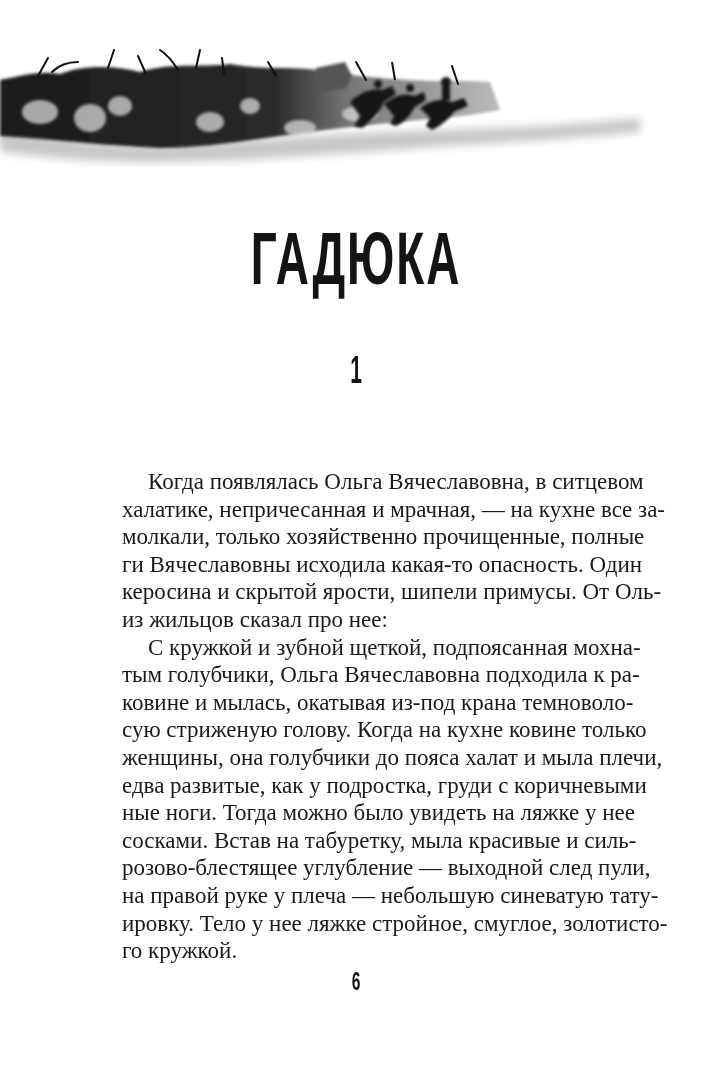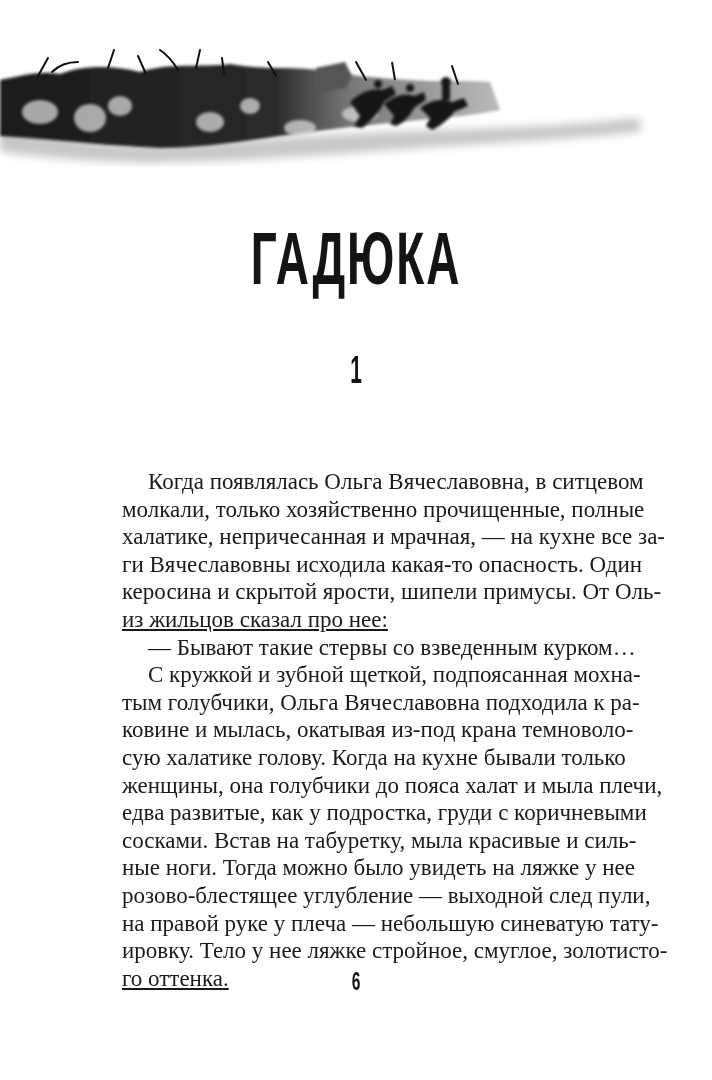--- a/index.html
+++ b/index.html
@@ -6,21 +6,21 @@
   body { width: 712px; height: 1080px; position: relative; overflow: hidden; font-family: "Liberation Serif", serif; color: #1a1a1a; }
   .banner { position: absolute; left: 0; top: 40px; width: 712px; height: 140px; }
   .title { position: absolute; left: 0; top: 214px; width: 712px; text-align: center;
     font-family: "Liberation Sans", sans-serif; font-weight: bold; font-size: 74px;
     letter-spacing: 3px; color: #141414; transform: scaleX(0.62); transform-origin: 356px 0; line-height: 90px; }
   .chapter { position: absolute; left: 0; top: 348px; width: 712px; text-align: center;
     font-family: "Liberation Sans", sans-serif; font-weight: bold; font-size: 38px; color: #141414;
     transform: scaleX(0.55); transform-origin: 356px 0; line-height: 44px; }
   .body-text { position: absolute; left: 122px; top: 424px; width: 468px; font-size: 23px; line-height: 27.6px; margin-top: 44px; }
   .line { display: block; text-align: justify; text-align-last: justify; white-space: nowrap; height: 27.6px; overflow: visible; }
-  .line.last { text-align-last: left; text-decoration: underline; }
+  .line.last { text-align-last: left; }
   .line.indent { padding-left: 26px; }
   .page-number { position: absolute; left: 0; top: 964px; width: 712px; text-align: center;
     font-family: "Liberation Sans", sans-serif; font-weight: bold; font-size: 26px; color: #141414;
     transform: scaleX(0.6); transform-origin: 356px 0; line-height: 34px; }
 </style>
 </head>
 <body>
 
 <div class="banner">
   <svg width="712" height="140" viewBox="0 0 712 140">
@@ -80,33 +80,32 @@
     <path d="M395,40 L392,22" stroke="#111" stroke-width="2"></path>
   </svg>
 </div>
 
 <div class="title">ГАДЮКА</div>
 
 <div class="chapter">1</div>
 
 <div class="body-text" id="body-text">
     <span class="line indent">Когда появлялась Ольга Вячеславовна, в ситцевом</span>
+    <span class="line">халатике, непричесанная и мрачная, — на кухне все за-</span>
     <span class="line">молкали, только хозяйственно прочищенные, полные</span>
-    <span class="line">халатике, непричесанная и мрачная, — на кухне все за-</span>
     <span class="line">ги Вячеславовны исходила какая-то опасность. Один</span>
     <span class="line">керосина и скрытой ярости, шипели примусы. От Оль-</span>
     <span class="line last">из жильцов сказал про нее:</span>
-    <span class="line indent">— Бывают такие стервы со взведенным курком…</span>
     <span class="line indent">С кружкой и зубной щеткой, подпоясанная мохна-</span>
     <span class="line">тым голубчики, Ольга Вячеславовна подходила к ра-</span>
     <span class="line">ковине и мылась, окатывая из-под крана темноволо-</span>
-    <span class="line">сую халатике голову. Когда на кухне бывали только</span>
+    <span class="line">сую стриженую голову. Когда на кухне ковине только</span>
     <span class="line">женщины, она голубчики до пояса халат и мыла плечи,</span>
     <span class="line">едва развитые, как у подростка, груди с коричневыми</span>
+    <span class="line">ные ноги. Тогда можно было увидеть на ляжке у нее</span>
     <span class="line">сосками. Встав на табуретку, мыла красивые и силь-</span>
-    <span class="line">ные ноги. Тогда можно было увидеть на ляжке у нее</span>
     <span class="line">розово-блестящее углубление — выходной след пули,</span>
     <span class="line">на правой руке у плеча — небольшую синеватую тату-</span>
     <span class="line">ировку. Тело у нее ляжке стройное, смуглое, золотисто-</span>
-    <span class="line last">го оттенка.</span>
+    <span class="line last">го кружкой.</span>
   </div>
 
 <div class="page-number">6</div>
 
 </body></html>

